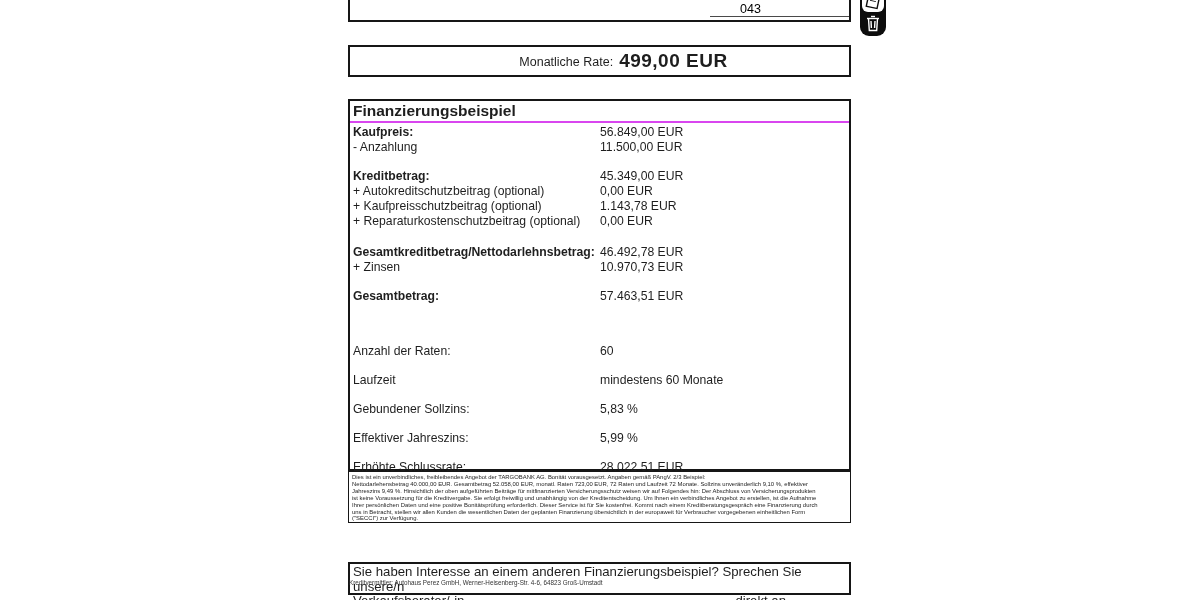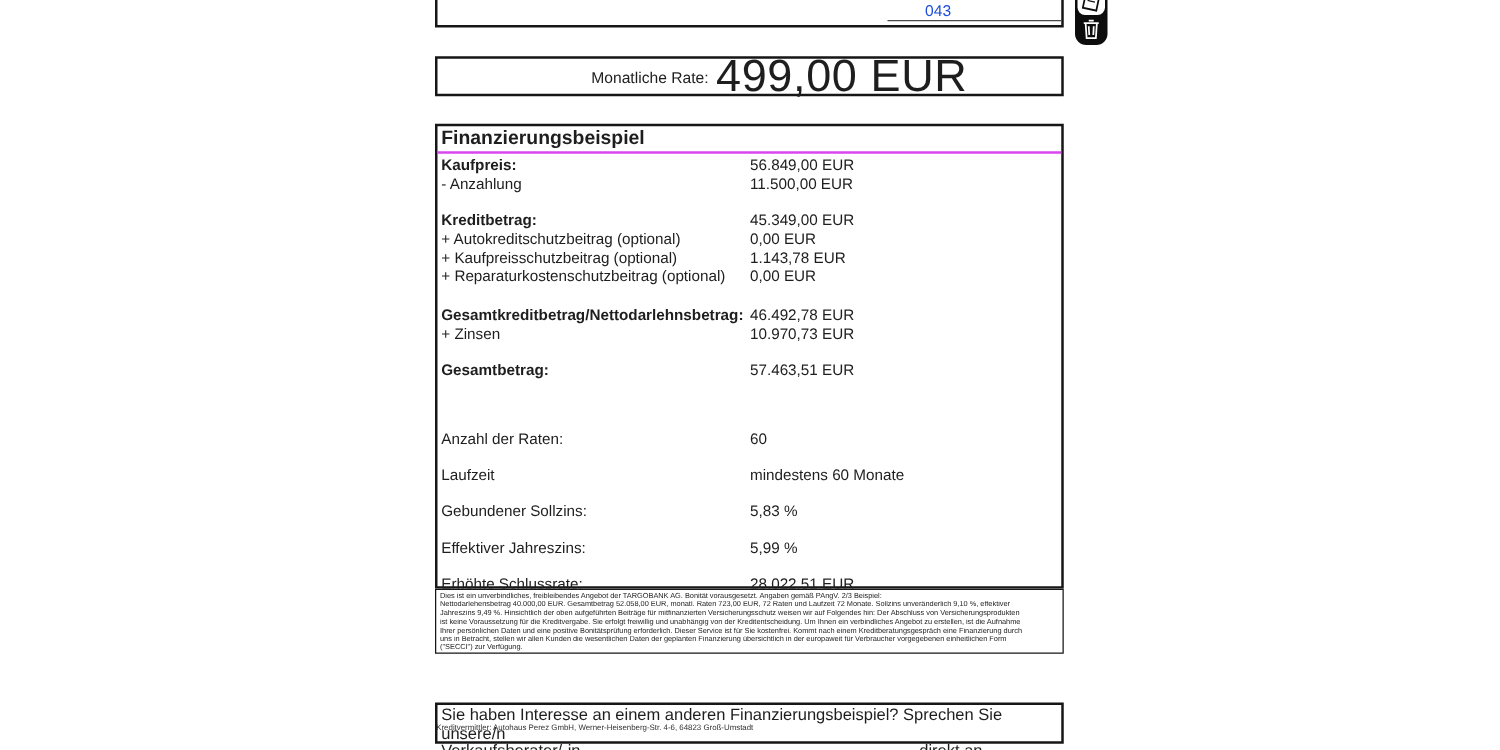--- a/index.html
+++ b/index.html
@@ -9,29 +9,29 @@
 
   .doc-box { position:absolute; left:348px; width:503px; border:2px solid #161616; background:#fff; }
 
   
   .top-box { top:-30px; height:52px; }
   .gwnr-row { position:absolute; bottom:3px; left:0; right:0; display:flex; justify-content:center;
               align-items:flex-end; font-size:12.5px; color:#2a2a2a;flex-direction:column; }
   .gwnr-label { margin-right:6px; padding-bottom:1px; }
   .gwnr-line { width:139px; border-bottom:1.2px solid #4a4a4a; text-align:left; padding-left:30px;
                font-size:12.5px; line-height:14px; }
-  .gwnr-value { color:#1d4ed8; }
+  .gwnr-value { color:#000000; }
 
   
   .tool-icon { position:absolute; left:859px; top:-8px; width:28px; height:46px; cursor:pointer; }
 
   
   .rate-box { top:45px; height:32px; display:flex; align-items:baseline; justify-content:center;padding-left:48px; }
   .rate-label { font-size:12.5px; padding-bottom:6px; align-self:flex-end; }
-  .rate-value { font-size:36px; font-weight:normal; margin-left:6px; letter-spacing:.5px; align-self:center; }
+  .rate-value { font-size:19px; font-weight:bold; margin-left:6px; letter-spacing:.5px; align-self:center; }
 
   
   .main-box { top:99px; height:372px; }
   .main-title { font-size:15.5px; font-weight:bold; padding:1px 0 1px 3px; border-bottom:2px solid #d946ef; }
   .rows { padding-top:2px; }
   .frow { display:flex; height:15px; font-size:12.2px; line-height:15px; }
   .frow .lbl { width:250px; padding-left:3px; white-space:nowrap; }
   .frow .val { white-space:nowrap; }
   .frow.bold .lbl { font-weight:bold; }
   .sp14 { height:14px; } .sp16 { height:16px; } .sp40 { height:40px; }

